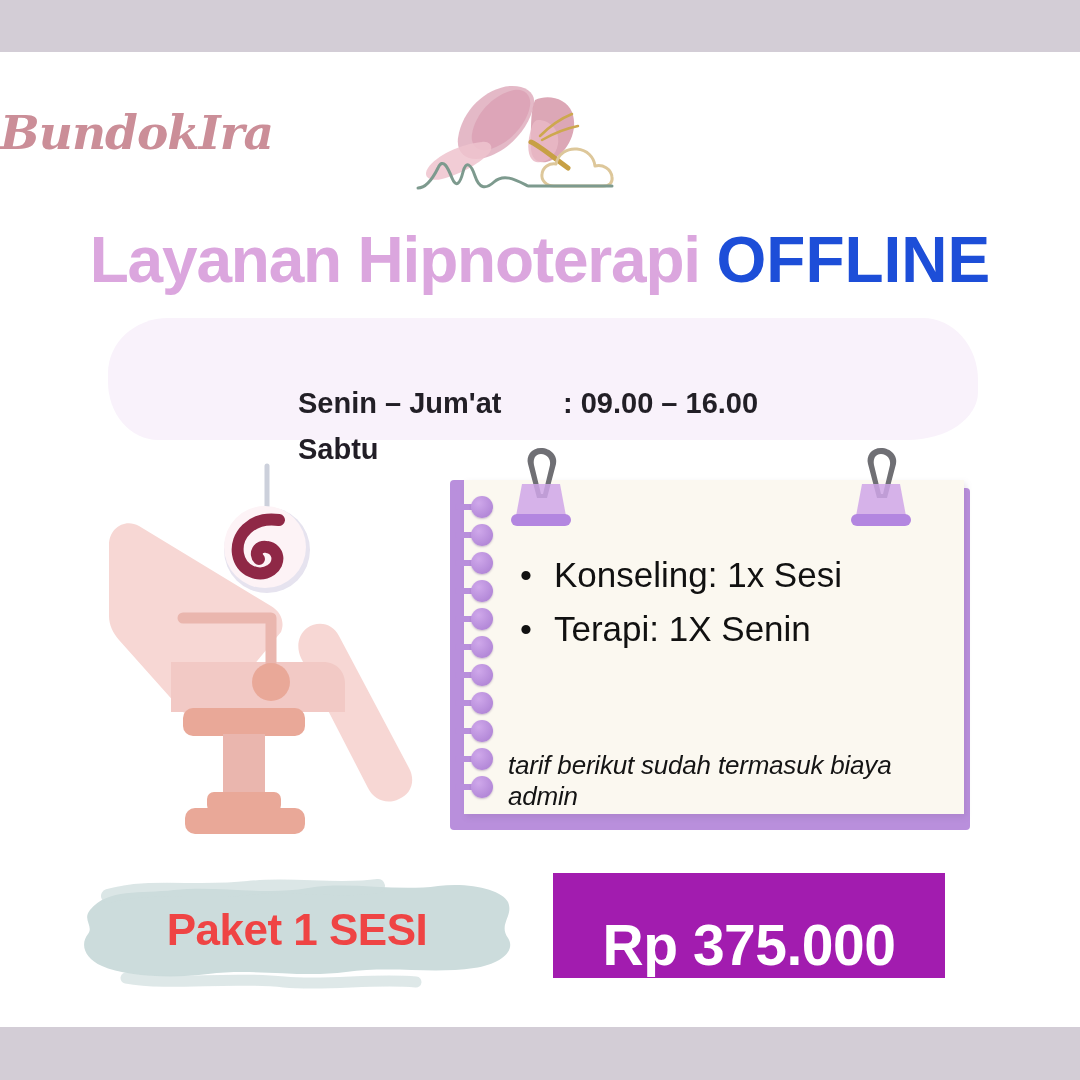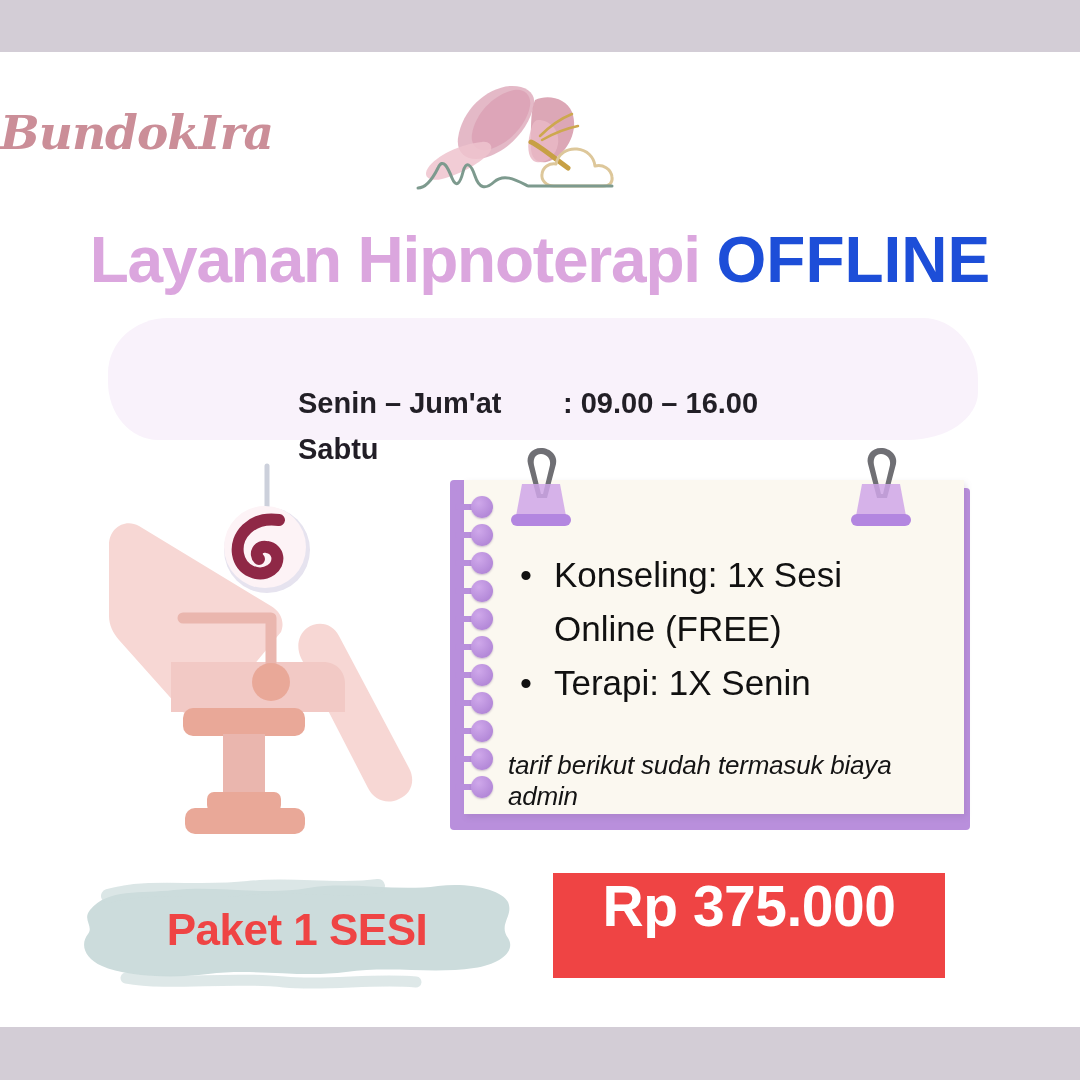--- a/index.html
+++ b/index.html
@@ -125,22 +125,22 @@
   .brush { position:absolute; left:78px; top:872px; width:438px; height:120px; }
   .paket-label {
     position:absolute; left:78px; top:905px; width:438px;
     text-align:center;
     font-size:44px; font-weight:800; color:#ef4444;
     letter-spacing:-0.5px;
   }
   .price-box {
     position:absolute; left:553px; top:873px;
     width:392px; height:105px;
-    background:#ef4444;
-    display:flex; align-items:flex-start; justify-content:center;
+    background:#a21caf;
+    display:flex; align-items:flex-end; justify-content:center;
   }
   .price-text {
     color:#ffffff; font-size:57px; font-weight:700; letter-spacing:-0.5px;
   }
 </style>
 </head>
 <body>
 
 <div class="band band-top"></div>
 <div class="band band-bottom"></div>
@@ -284,24 +284,20 @@
   <path d="M17 40 L55 40 L61 72 L11 72 Z" fill="#cfa6e8" opacity="0.85"></path>
   <rect x="6" y="70" width="60" height="12" rx="6" fill="#b386e0"></rect>
 </svg>
 
 <div class="np-list">
   <div class="np-item">
     <span class="np-bullet">•</span>
     <span>Konseling: 1x Sesi</span>
   </div>
   <div class="np-item">
-    <span class="np-bullet"></span>
-    <span>Online (FREE)</span>
-  </div>
-  <div class="np-item">
     <span class="np-bullet">•</span>
     <span>Terapi: 1X Senin</span>
   </div>
 </div>
 <div class="np-note">tarif berikut sudah termasuk biaya admin</div>
 
 <svg class="brush" viewBox="0 0 438 120">
   <path d="M12 38 C30 16 62 22 96 18 C140 13 186 24 230 16 C272 9 318 20 360 14
            C392 10 424 18 430 30 C436 44 420 52 430 66 C438 78 424 92 396 96
            C356 102 312 94 268 100 C222 106 176 96 130 102 C92 107 46 104 24 94

